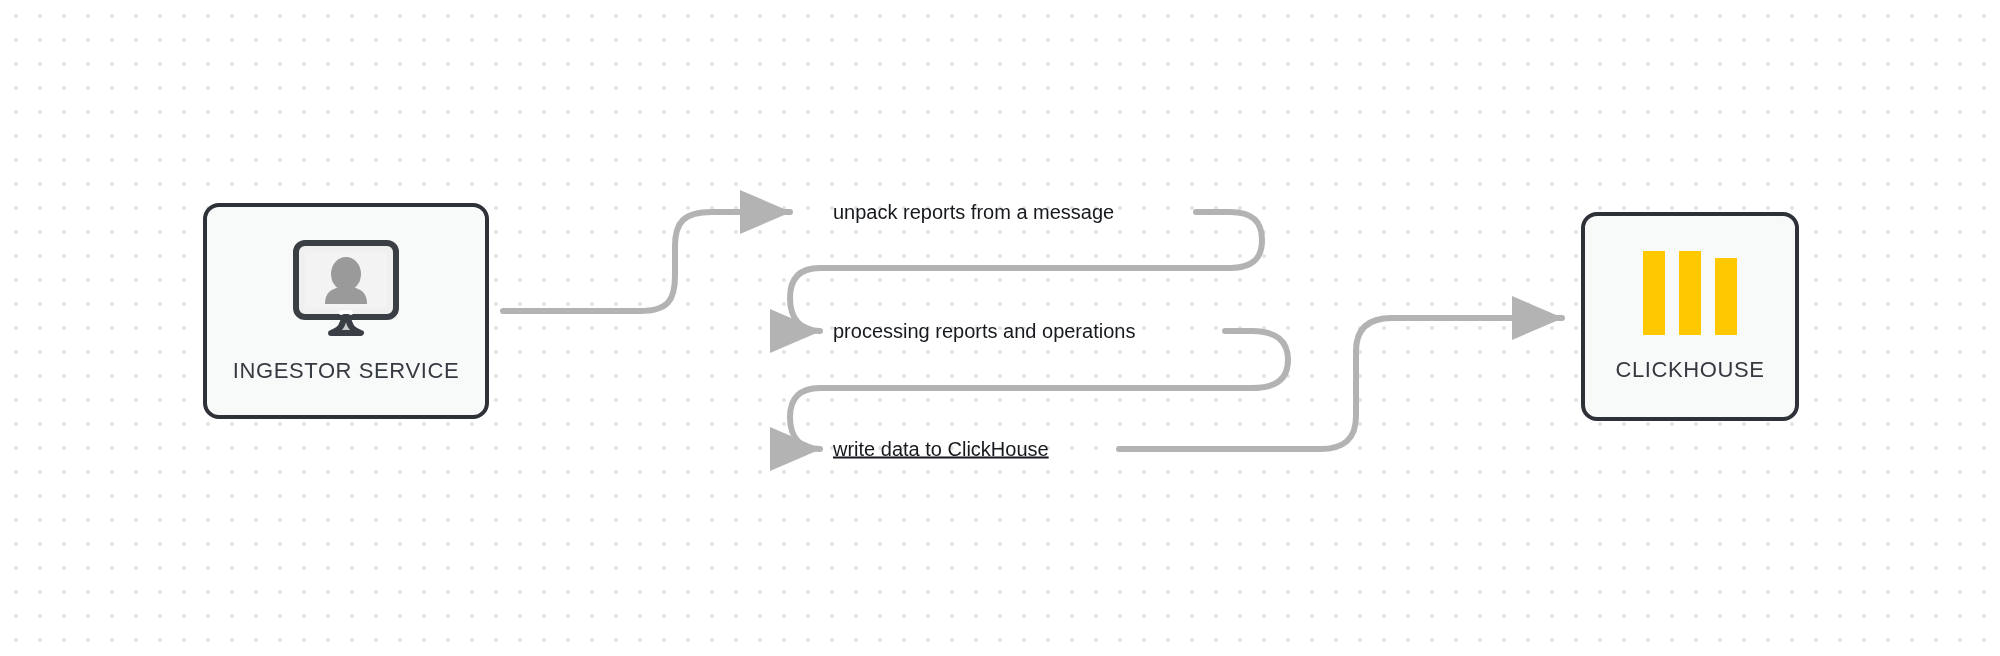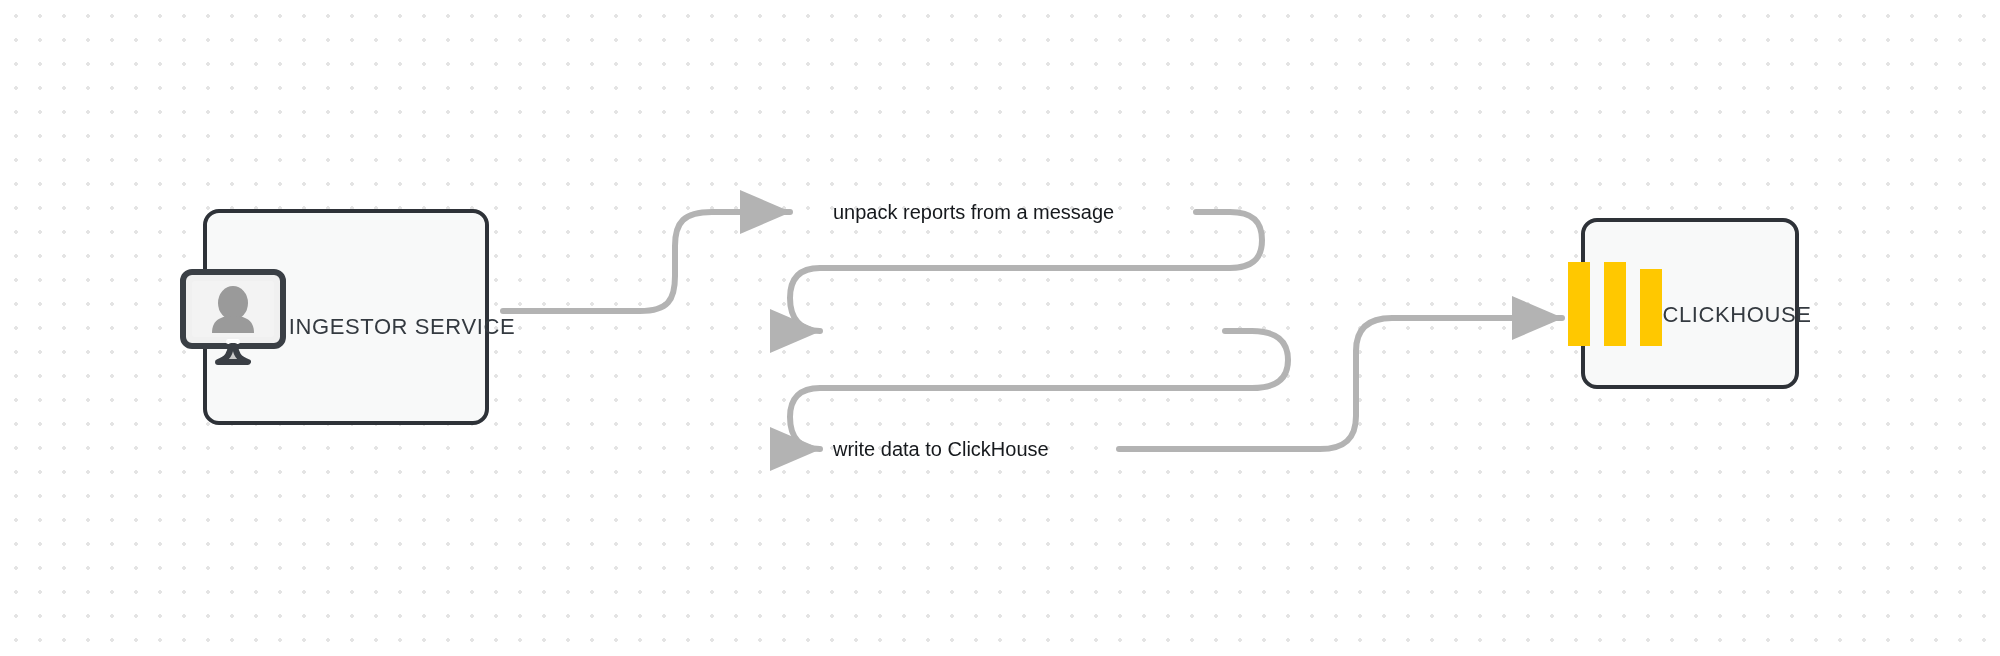--- a/index.html
+++ b/index.html
@@ -24,40 +24,39 @@
     width: 2000px;
     height: 656px;
   }
   .node {
     position: absolute;
     box-sizing: border-box;
     background: #f8f9f9;
     border: 4px solid #2e3238;
     border-radius: 16px;
     display: flex;
-    flex-direction: row;
+    flex-direction: column;
     align-items: center;
     justify-content: center;
-    margin-top: 6px;
   }
   .node-label {
     color: #343a40;
     font-size: 22px;
     letter-spacing: 0.6px;
     white-space: nowrap;
     text-transform: uppercase;
   }
   #node-ingestor {
     left: 203px; top: 203px;
     width: 286px; height: 216px;
   }
   #node-ingestor .node-label { margin-top: 20px; }
   #node-clickhouse {
     left: 1581px; top: 212px;
-    width: 218px; height: 171px;
+    width: 218px; height: 209px;
   }
   #node-clickhouse .node-label { margin-top: 22px; }
   .icon-monitor { width: 112px; height: 100px; display: block; }
   .icon-ch-bars {
     display: flex;
     align-items: flex-end;
     gap: 14px;
     height: 84px;
   }
   .icon-ch-bars i {
@@ -71,21 +70,21 @@
   .edge-label {
     position: absolute;
     color: #16191d;
     font-size: 20px;
     white-space: nowrap;
     transform: translateY(-50%);
     background: transparent;
   }
   #edge-label-0 { left: 833px; top: 212px; }
   #edge-label-1 { left: 833px; top: 331px; }
-  #edge-label-2 { left: 833px; top: 449px; }
+  #edge-label-2 { left: 833px; top: 449px; text-decoration: underline; }
 </style>
 </head>
 <body>
 
 <div id="canvas">
 
   <svg id="edges" viewBox="0 0 2000 656" xmlns="http://www.w3.org/2000/svg">
     <defs>
       <marker id="arrowhead" markerWidth="9" markerHeight="8" refX="8.4" refY="4" orient="auto" markerUnits="strokeWidth">
         <path d="M0,0.3 L8.6,4 L0,7.7 Z" fill="#b3b3b3"></path>
@@ -130,16 +129,17 @@
     <span class="icon-ch-bars">
       <i class="bar-1"></i>
       <i class="bar-2"></i>
       <i class="bar-3"></i>
     </span>
     <span class="node-label">CLICKHOUSE</span>
   </div>
 
   <div class="edge-label" id="edge-label-0">unpack reports from a message</div>
 
+  <div class="edge-label" id="edge-label-1">processing reports and operations</div>
 
   <div class="edge-label" id="edge-label-2">write data to ClickHouse</div>
 
 </div>
 
 </body></html>

